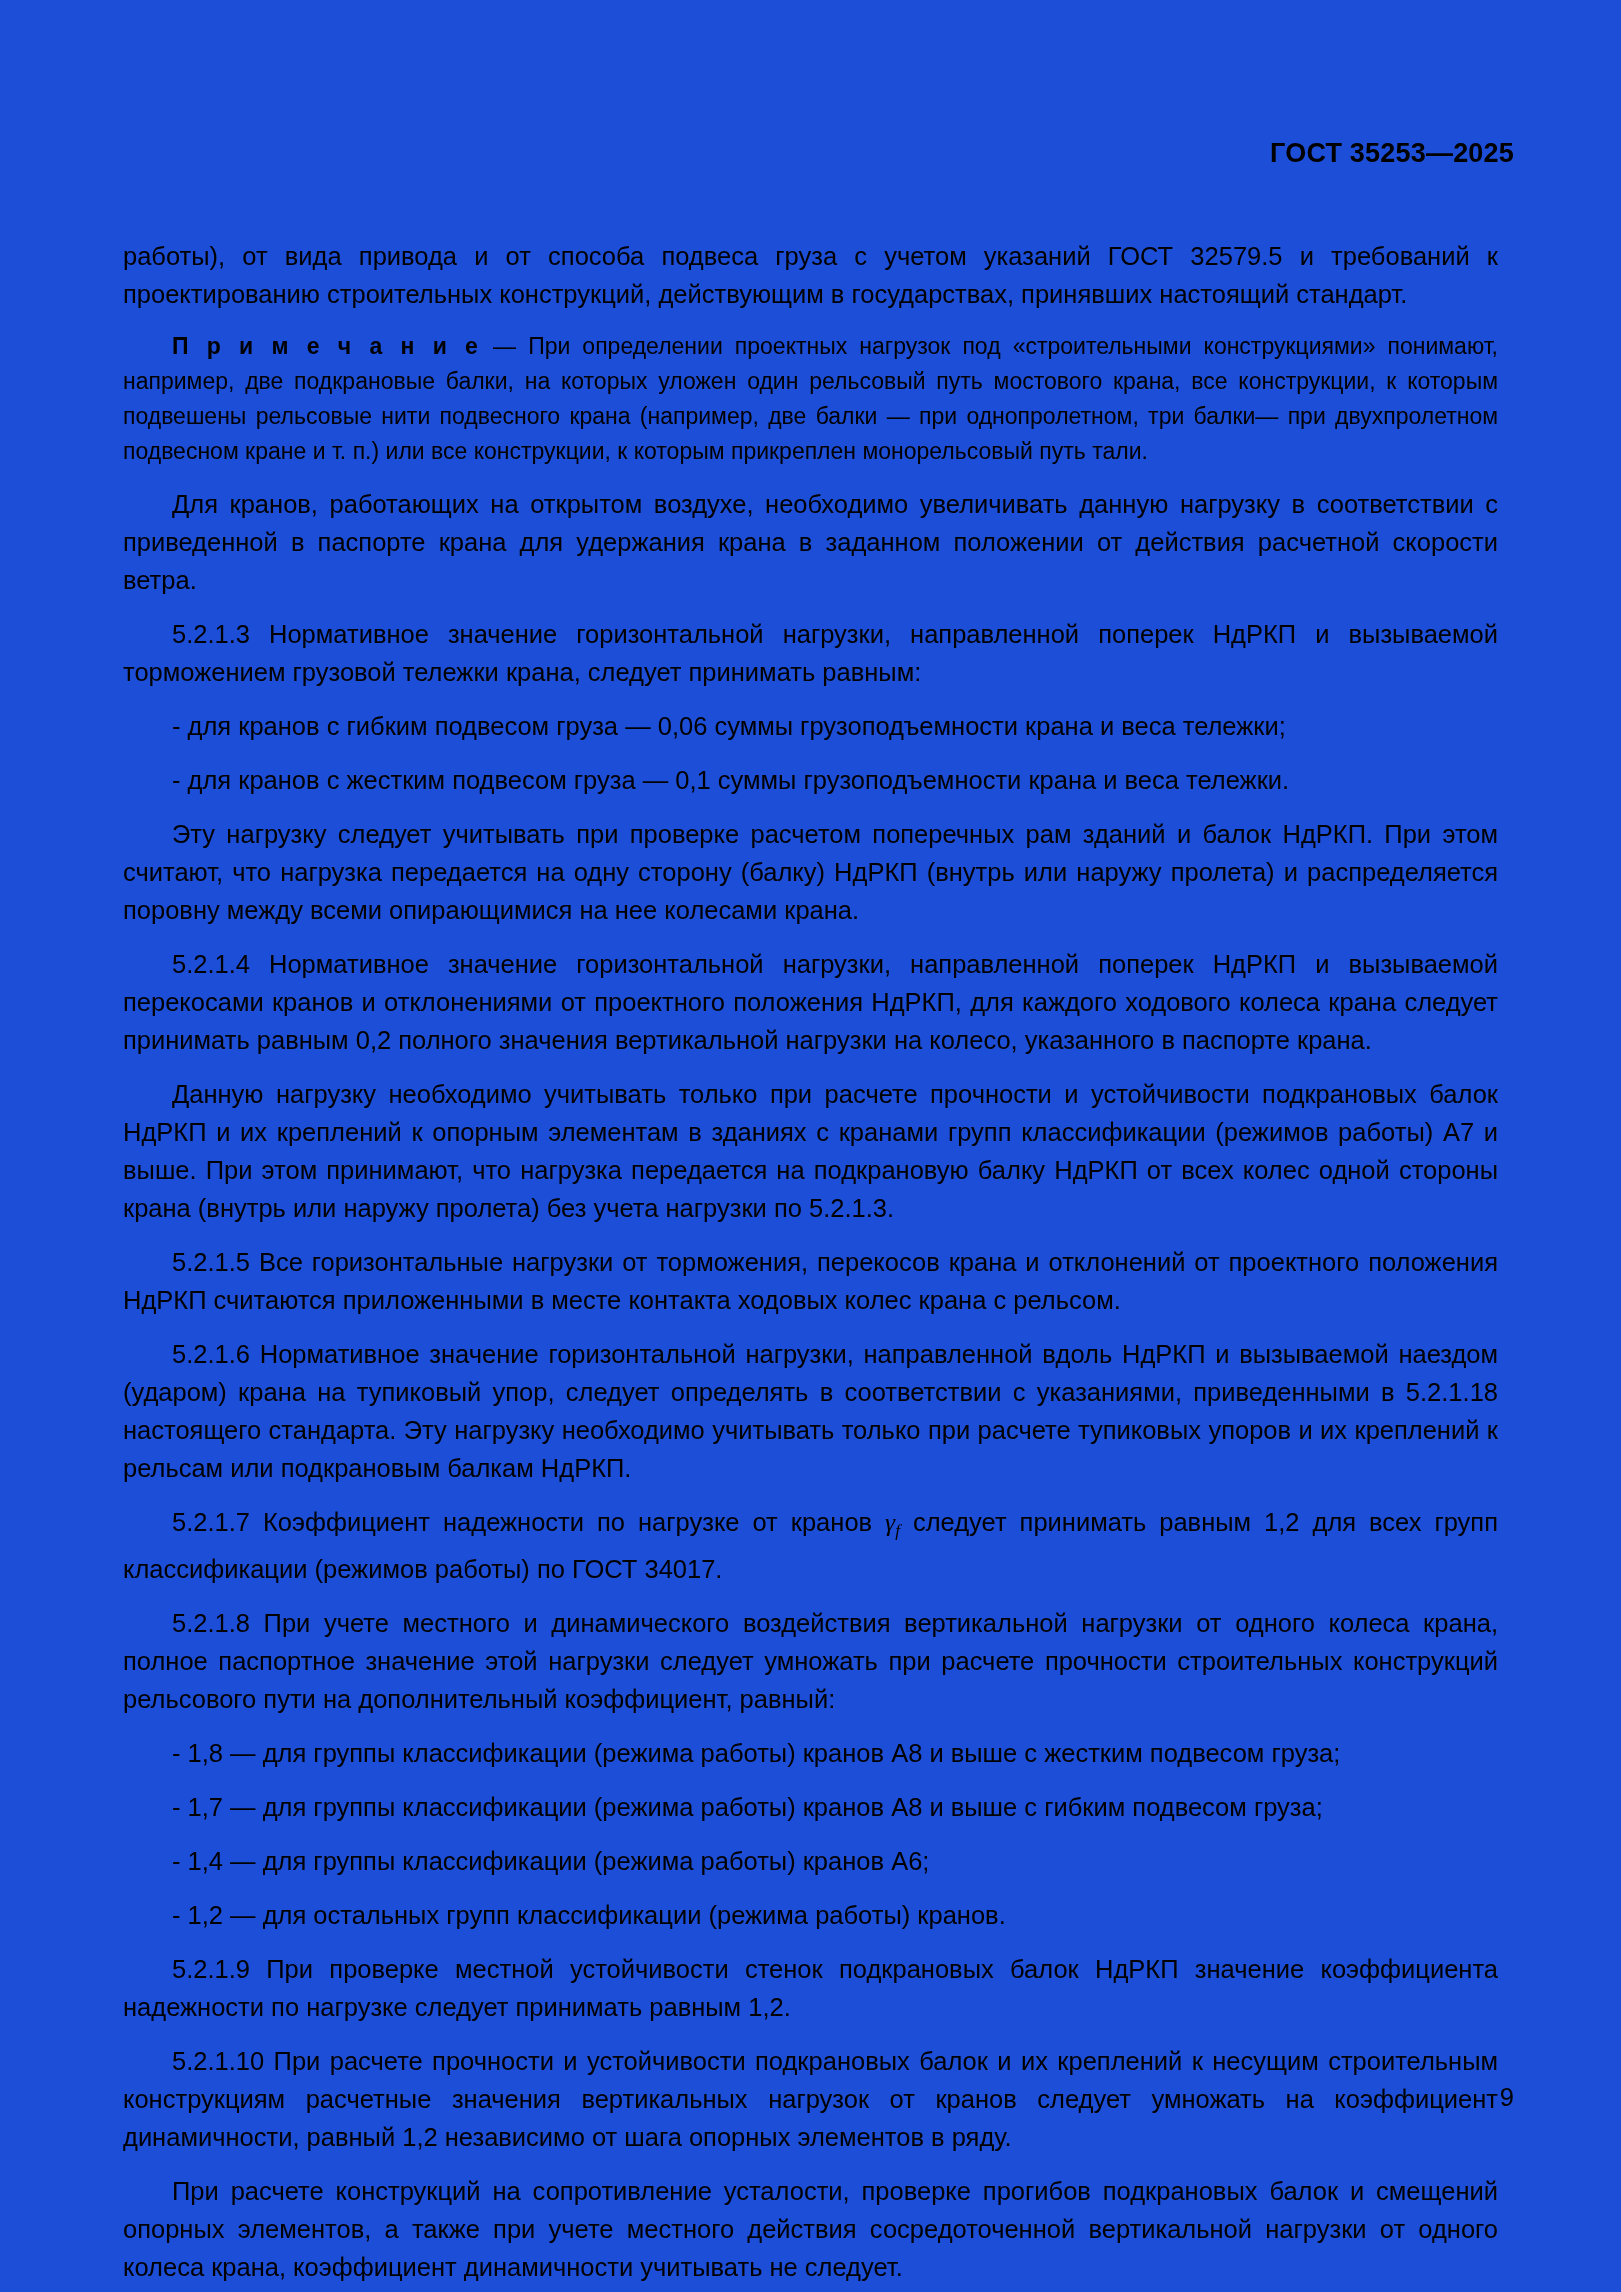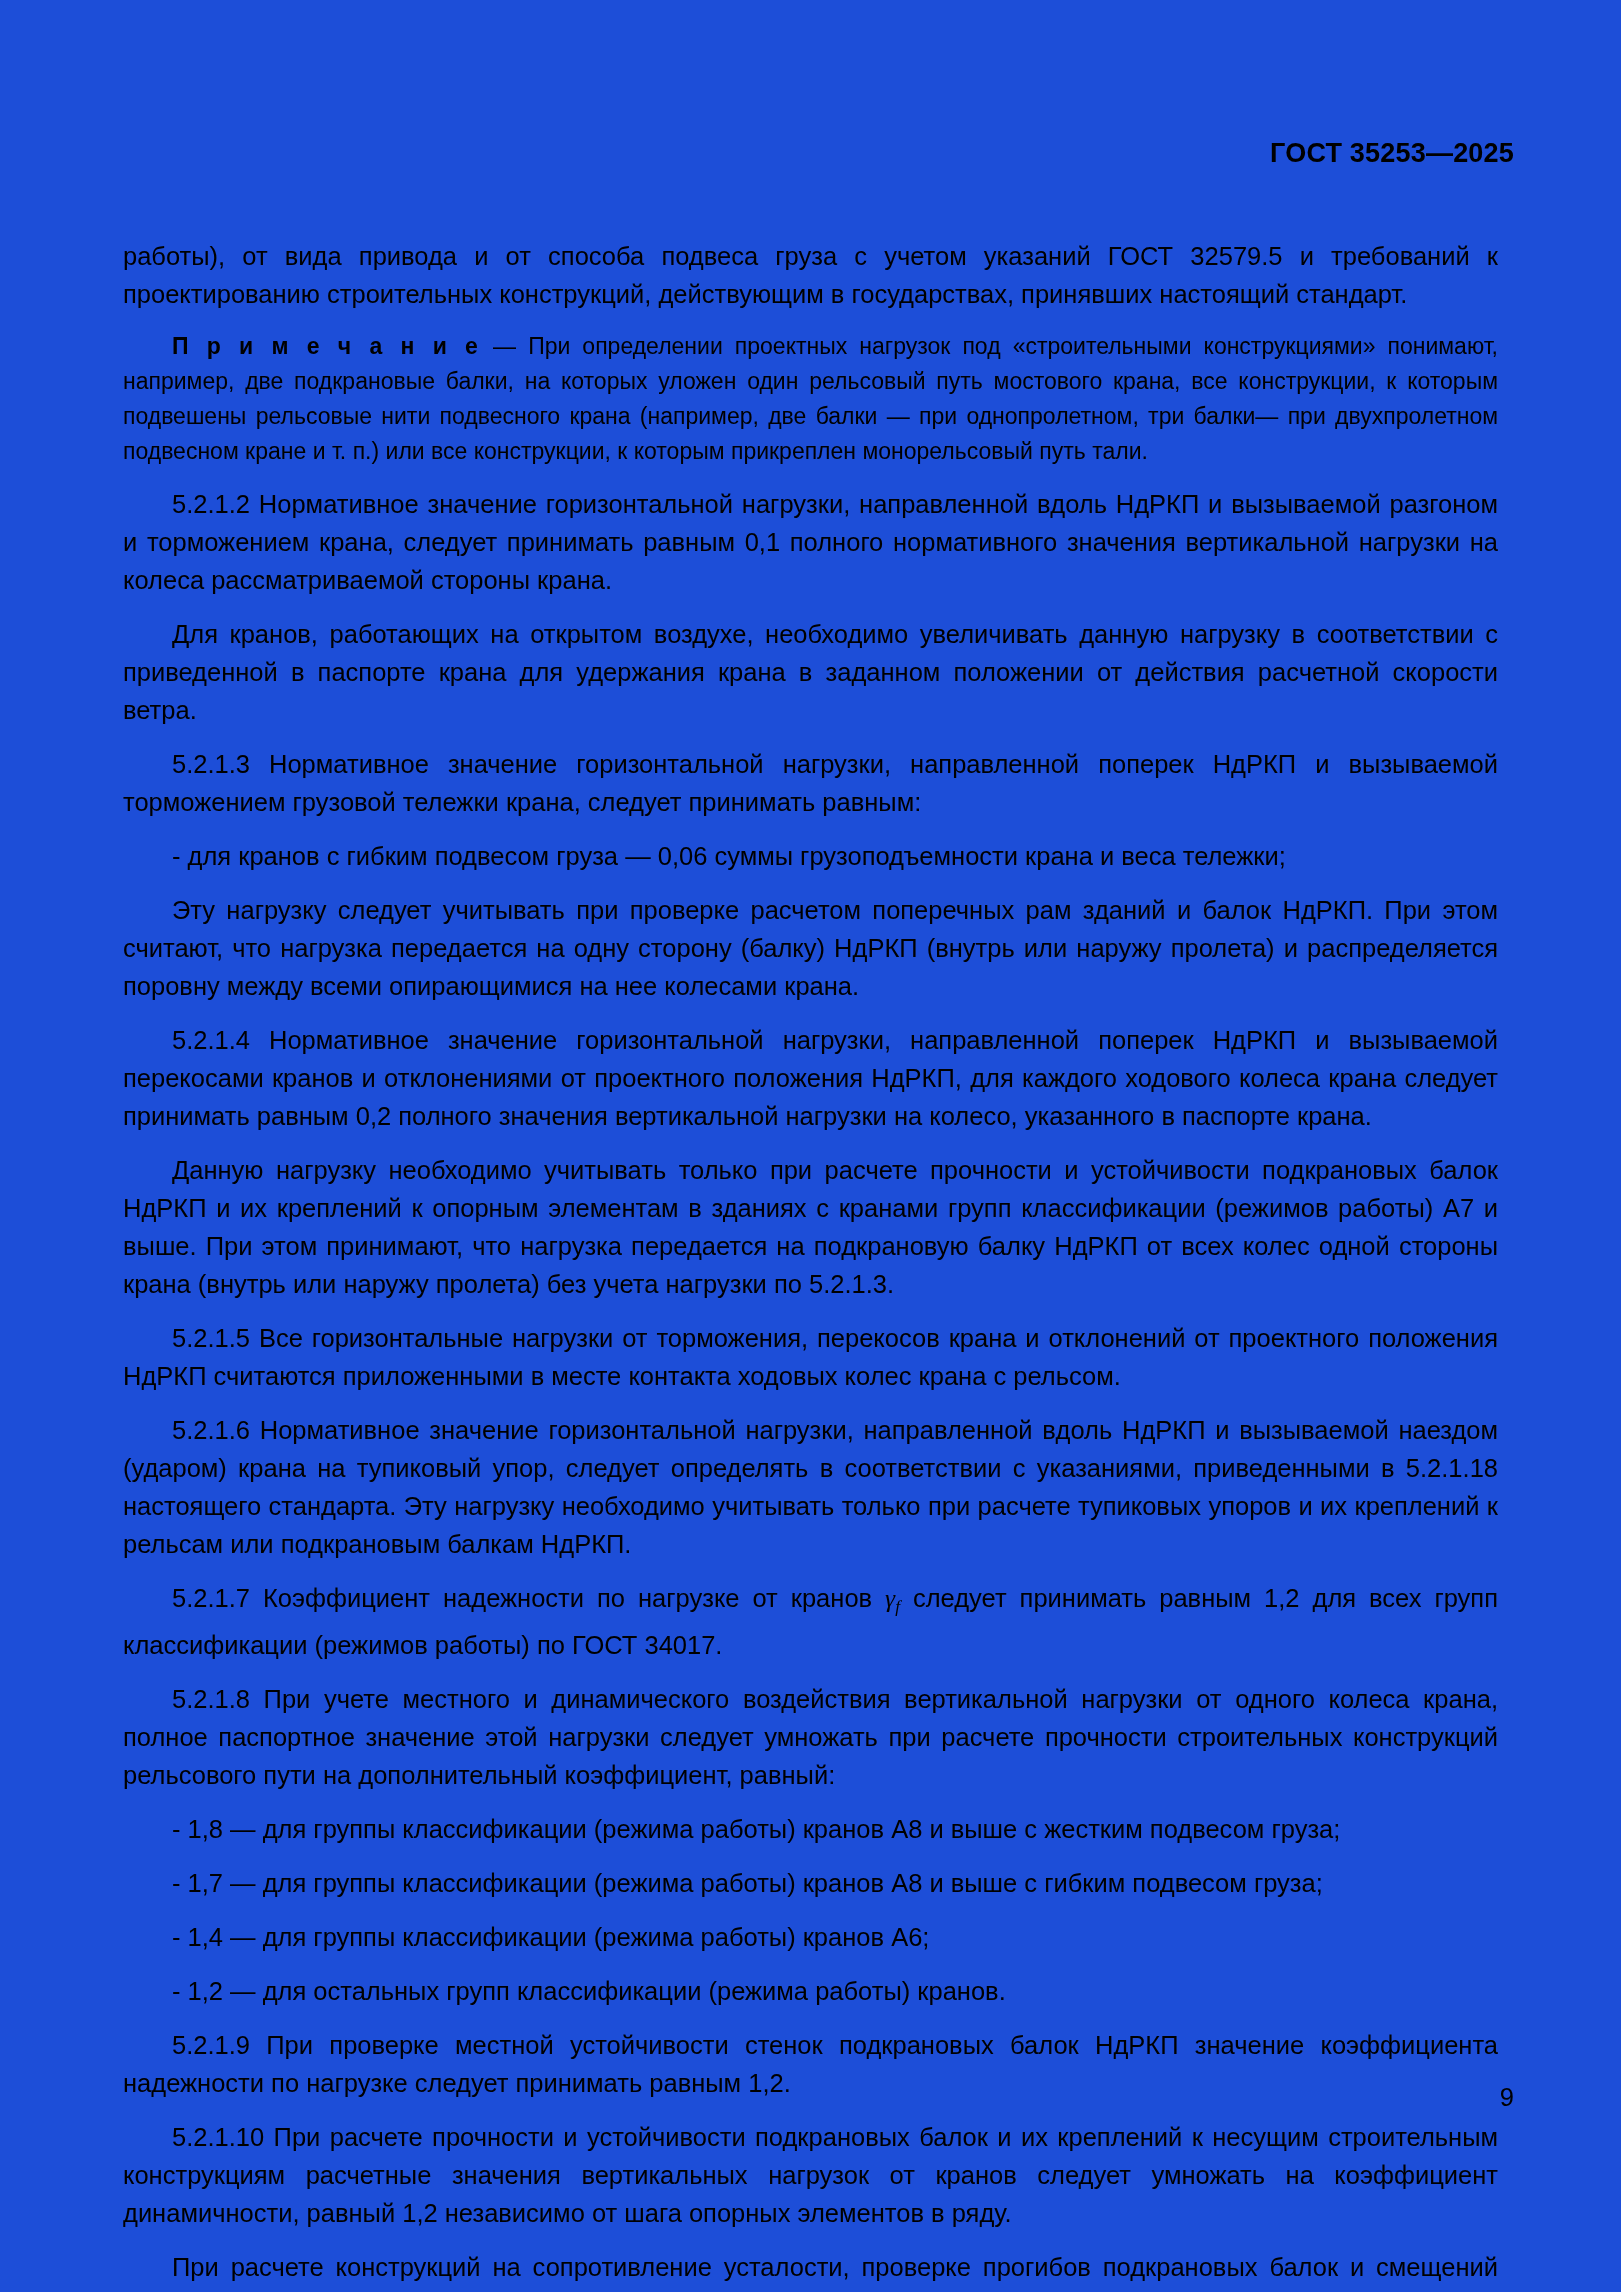--- a/index.html
+++ b/index.html
@@ -110,28 +110,28 @@
   <div class="header">
     <span class="header-title">ГОСТ 35253—2025</span>
   </div>
 
   <div class="content">
 
     <p class="body">работы), от вида привода и от способа подвеса груза с учетом указаний ГОСТ 32579.5 и требований к проектированию строительных конструкций, действующим в государствах, принявших настоящий стандарт.</p>
 
     <p class="note"><span class="noteword">П р и м е ч а н и е</span><span> — </span><span>При определении проектных нагрузок под «строительными конструкциями» понимают, например, две подкрановые балки, на которых уложен один рельсовый путь мостового крана, все конструкции, к которым подвешены рельсовые нити подвесного крана (например, две балки — при однопролетном, три балки— при двухпролетном подвесном кране и т. п.) или все конструкции, к которым прикреплен монорельсовый путь тали.</span></p>
 
-    <p class="indent">5.2.1.2 Нормативное значение горизонтальной нагрузки, направленной вдоль НдРКП и вызываемой разгоном и торможением крана, следует принимать равным 0,1 полного нормативного значения вертикальной нагрузки на колеса рассматриваемой стороны крана.</p>
 
     <p class="indent">Для кранов, работающих на открытом воздухе, необходимо увеличивать данную нагрузку в соответствии с приведенной в паспорте крана для удержания крана в заданном положении от действия расчетной скорости ветра.</p>
 
     <p class="indent">5.2.1.3 Нормативное значение горизонтальной нагрузки, направленной поперек НдРКП и вызываемой торможением грузовой тележки крана, следует принимать равным:</p>
 
     <p class="dash">- для кранов с гибким подвесом груза — 0,06 суммы грузоподъемности крана и веса тележки;</p>
 
+    <p class="dash">- для кранов с жестким подвесом груза — 0,1 суммы грузоподъемности крана и веса тележки.</p>
 
     <p class="indent">Эту нагрузку следует учитывать при проверке расчетом поперечных рам зданий и балок НдРКП. При этом считают, что нагрузка передается на одну сторону (балку) НдРКП (внутрь или наружу пролета) и распределяется поровну между всеми опирающимися на нее колесами крана.</p>
 
     <p class="indent">5.2.1.4 Нормативное значение горизонтальной нагрузки, направленной поперек НдРКП и вызываемой перекосами кранов и отклонениями от проектного положения НдРКП, для каждого ходового колеса крана следует принимать равным 0,2 полного значения вертикальной нагрузки на колесо, указанного в паспорте крана.</p>
 
     <p class="indent">Данную нагрузку необходимо учитывать только при расчете прочности и устойчивости подкрановых балок НдРКП и их креплений к опорным элементам в зданиях с кранами групп классификации (режимов работы) А7 и выше. При этом принимают, что нагрузка передается на подкрановую балку НдРКП от всех колес одной стороны крана (внутрь или наружу пролета) без учета нагрузки по 5.2.1.3.</p>
 
     <p class="indent">5.2.1.5 Все горизонтальные нагрузки от торможения, перекосов крана и отклонений от проектного положения НдРКП считаются приложенными в месте контакта ходовых колес крана с рельсом.</p>
 
     <p class="indent">5.2.1.6 Нормативное значение горизонтальной нагрузки, направленной вдоль НдРКП и вызываемой наездом (ударом) крана на тупиковый упор, следует определять в соответствии с указаниями, приведенными в 5.2.1.18 настоящего стандарта. Эту нагрузку необходимо учитывать только при расчете тупиковых упоров и их креплений к рельсам или подкрановым балкам НдРКП.</p>

